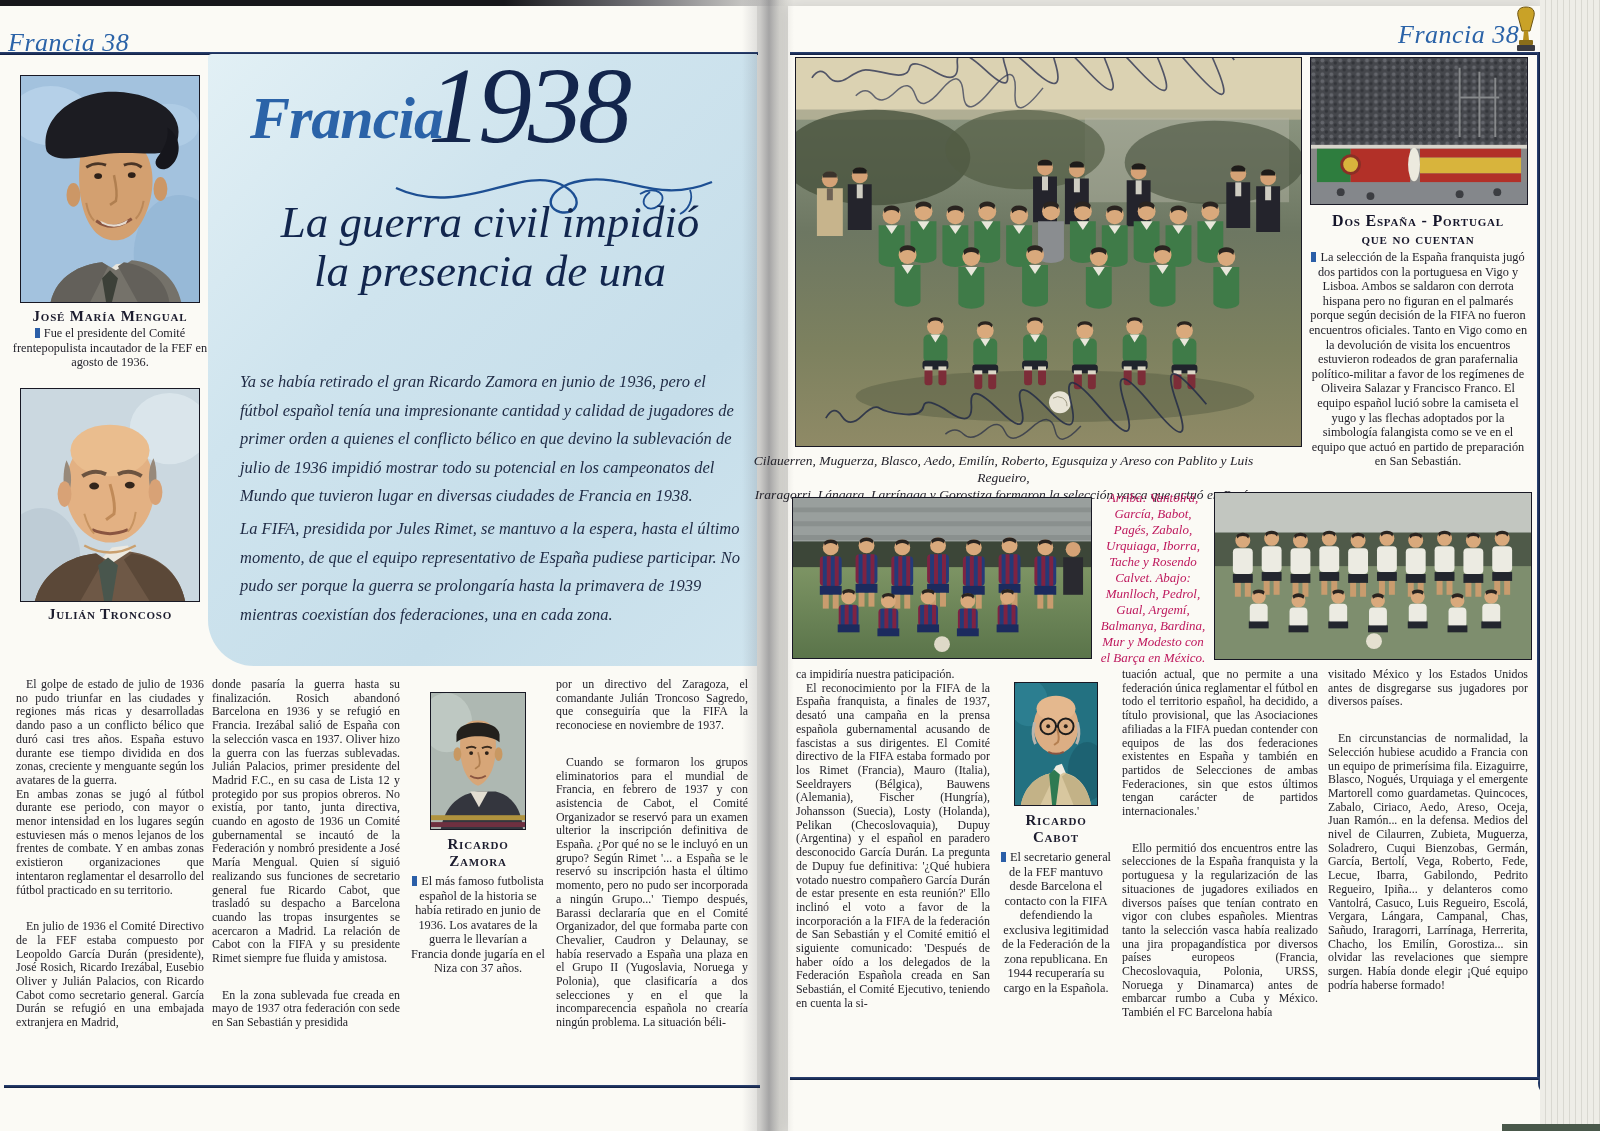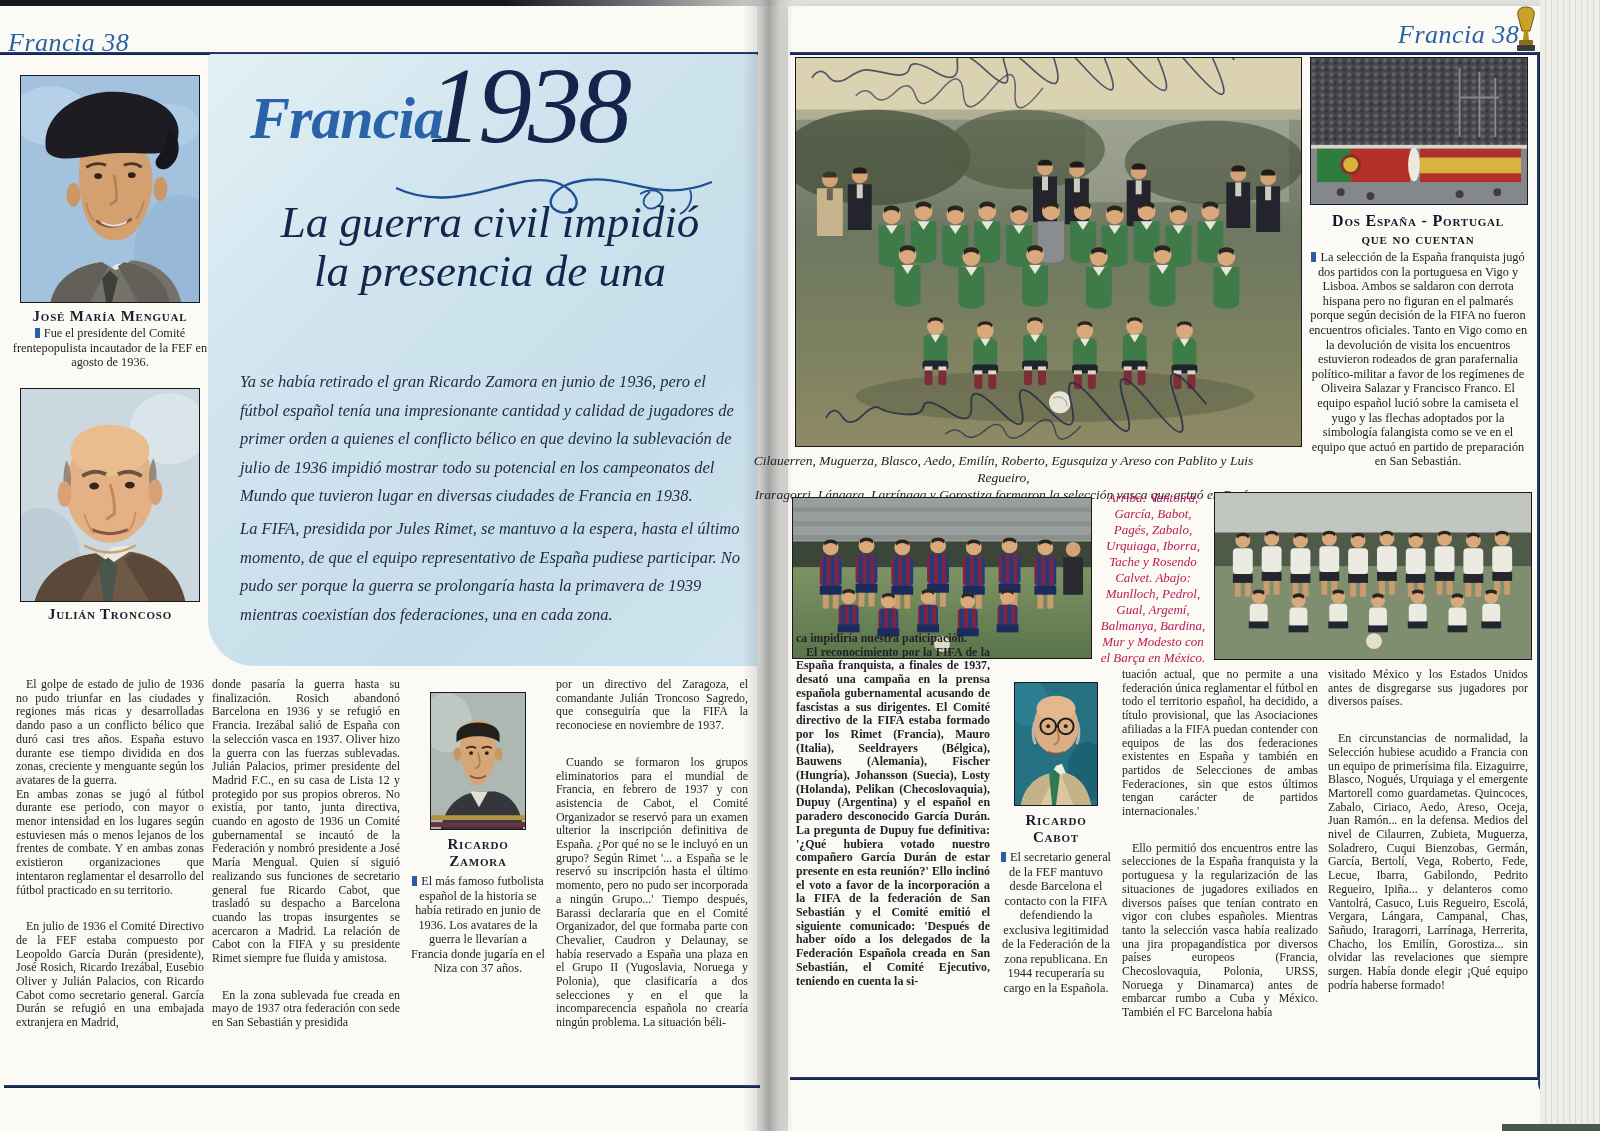--- a/index.html
+++ b/index.html
@@ -413,21 +413,21 @@
         <use href="#wc" x="84" y="130"></use>
         <use href="#wc" x="124" y="126"></use>
       <use href="#wc" x="164" y="130"></use>
         <use href="#wc" x="204" y="126"></use>
         <use href="#wc" x="244" y="130"></use>
         <use href="#wc" x="278" y="126"></use>
       <circle cx="160" cy="150" r="8" fill="#e4e0d0"></circle>
     </svg>
   </div>
 
-  <div class="col" style="left:796px;top:632px;width:194px;font-weight:bold;">
+  <div class="col" style="left:796px;top:668px;width:194px;">
       <p class="para">ca impidiría nuestra paticipación.</p>
       <p class="para ind">El reconocimiento por la FIFA de la España franquista, a finales de 1937, desató una campaña en la prensa española gubernamental acusando de fascistas a sus dirigentes. El Comité directivo de la FIFA estaba formado por los Rimet (Francia), Mauro (Italia), Seeldrayers (Bélgica), Bauwens (Alemania), Fischer (Hungría), Johansson (Suecia), Losty (Holanda), Pelikan (Checoslovaquia), Dupuy (Argentina) y el español en paradero desconocido García Durán. La pregunta de Dupuy fue definitiva: '¿Qué hubiera votado nuestro compañero García Durán de estar presente en esta reunión?' Ello inclinó el voto a favor de la incorporación a la FIFA de la federación de San Sebastián y el Comité emitió el siguiente comunicado: 'Después de haber oído a los delegados de la Federación Española creada en San Sebastián, el Comité Ejecutivo, teniendo en cuenta la si-</p>
     </div>
 
   <div class="photo" style="left:1014px;top:682px;width:84px;height:124px;">
     <svg viewBox="0 0 84 124" preserveAspectRatio="none">
       <rect width="84" height="124" fill="#237181"></rect>
       <ellipse cx="14" cy="20" rx="20" ry="24" fill="#2e8294" opacity=".8"></ellipse>
       <ellipse cx="74" cy="90" rx="20" ry="30" fill="#1b5f6e" opacity=".8"></ellipse>
       <path d="M42,84 l-24,40 h48 l-18,-42 z" fill="#efece2"></path>

